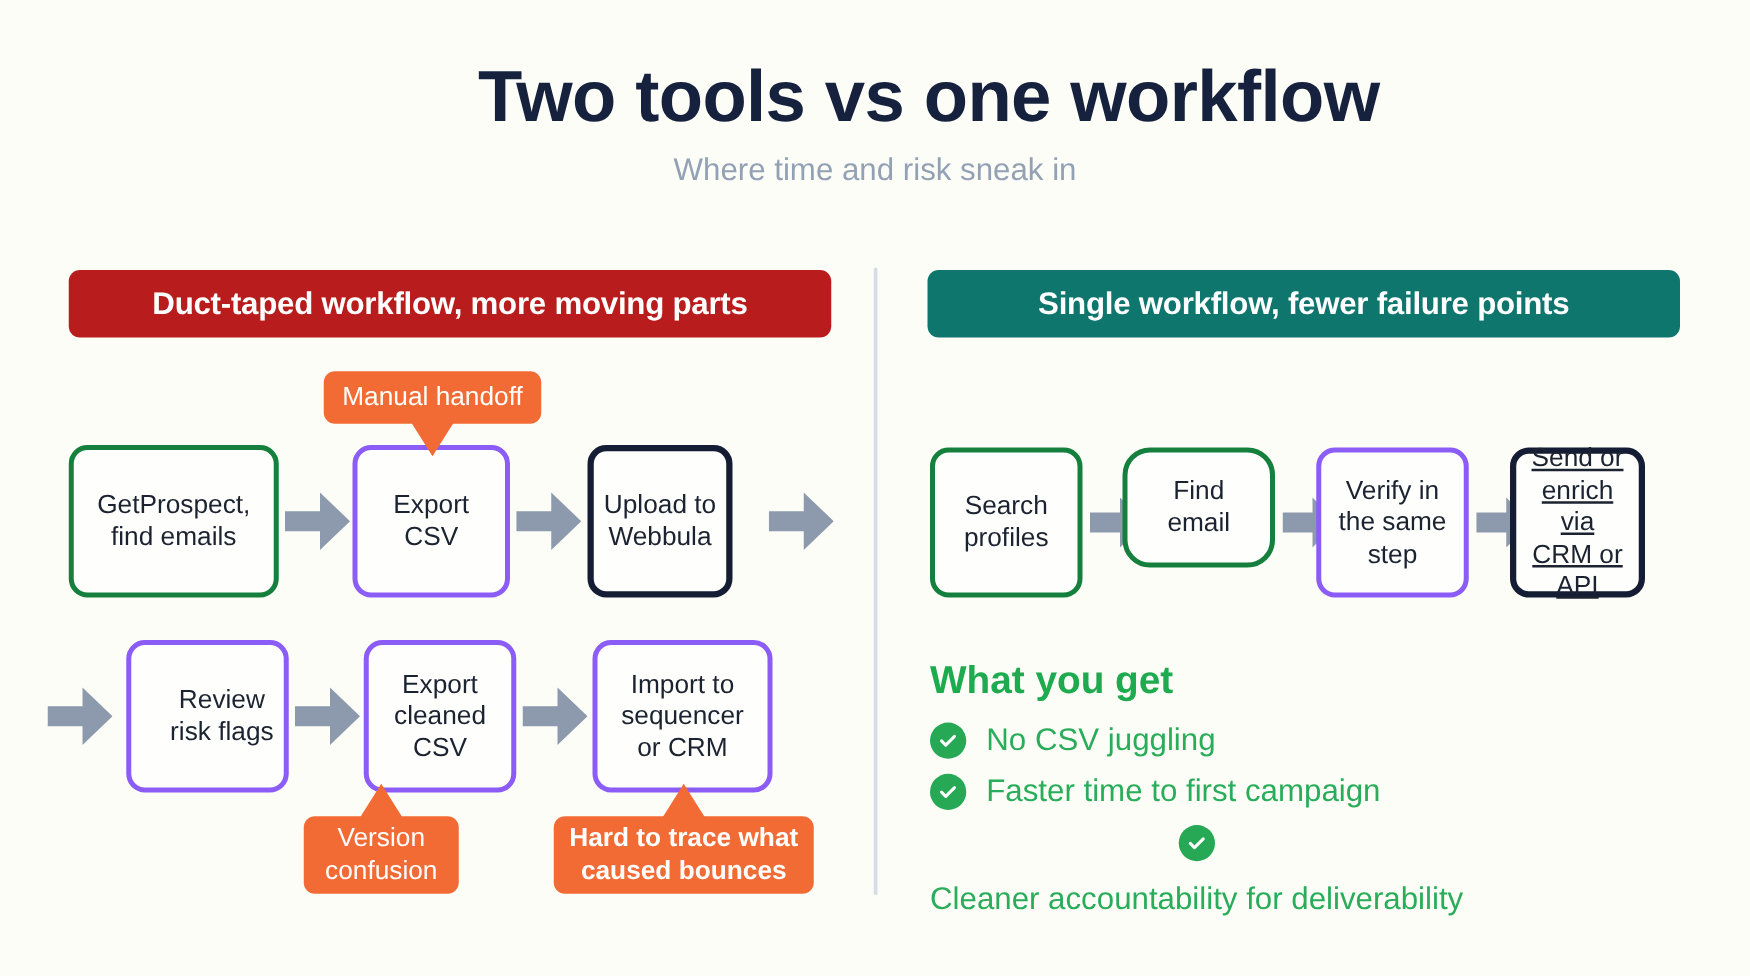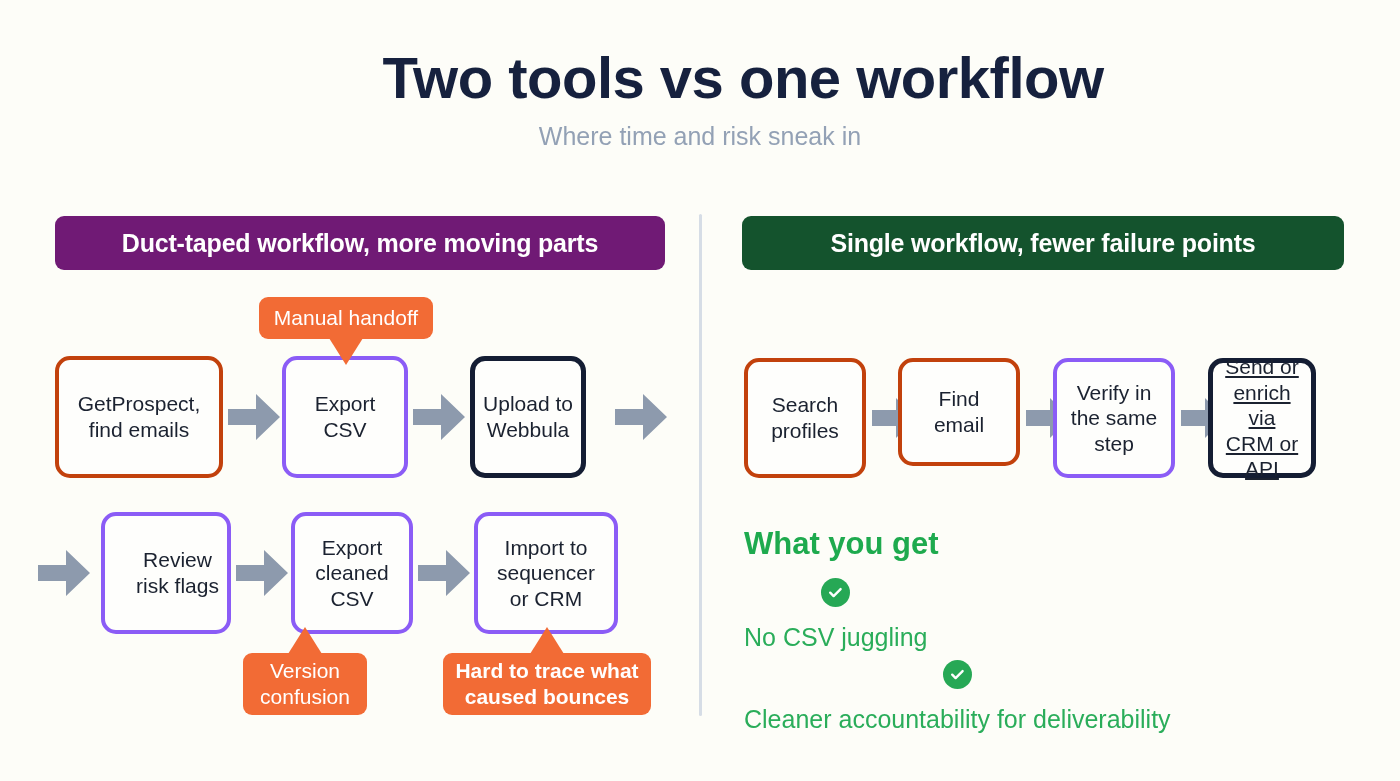--- a/index.html
+++ b/index.html
@@ -35,34 +35,34 @@
   }
 
   
   .banner {
     position: absolute;
     height: 54px; border-radius: 9px;
     display: flex; align-items: center; justify-content: center;
     color: #ffffff; font-size: 25px; font-weight: bold;
     letter-spacing: -0.2px;
   }
-  .banner.left  { left: 55px;  top: 216px; width: 610px; background: #701a75; }
-  .banner.right { left: 742px; top: 216px; width: 602px; background: #14532d; }
+  .banner.left  { left: 55px;  top: 216px; width: 610px; background: #b91c1c; }
+  .banner.right { left: 742px; top: 216px; width: 602px; background: #0f766e; }
 
   
   .fbox {
     position: absolute;
     background: #fefefc;
     border-radius: 15px;
     display: flex; align-items: center; justify-content: center;
     text-align: center;
     font-size: 21px; color: #1b2230; line-height: 1.22;
     padding: 4px 6px;
   }
-  .fbox.blue  { border: 4px solid #c2410c; }
+  .fbox.blue  { border: 4px solid #15803d; }
   .fbox.gray  { border: 4px solid #8b5cf6; }
   .fbox.dark  { border: 5px solid #141d33; }
   .fbox.green { border: 4px solid #8b5cf6; }
 
   
   .arrow {
     position: absolute;
     color: #8d9aad;
   }
   .arrow svg { display: block; }
@@ -190,49 +190,57 @@
   </div>
 
   <div class="fbox blue" style="left:744px; top:358px; width:122px; height:120px;">Search<br>profiles</div>
 
   <div class="arrow" style="left:872px; top:396px;">
     <svg width="44" height="44" viewBox="0 0 44 44">
         <path d="M0 14 H24 V2 L44 22 L24 42 V30 H0 Z" fill="#8d9aad"></path>
       </svg>
   </div>
 
-  <div class="fbox blue" style="left:898px; top:358px; width:122px; height:108px;">Find<br>email</div>
+  <div class="fbox blue" style="left:898px; top:358px; width:122px; height:96px;border-radius:22px;">Find<br>email</div>
 
   <div class="arrow" style="left:1026px; top:396px;">
     <svg width="44" height="44" viewBox="0 0 44 44">
         <path d="M0 14 H24 V2 L44 22 L24 42 V30 H0 Z" fill="#8d9aad"></path>
       </svg>
   </div>
 
   <div class="fbox green" style="left:1053px; top:358px; width:122px; height:120px;">Verify in<br>the same<br>step</div>
 
   <div class="arrow" style="left:1181px; top:396px;">
     <svg width="44" height="44" viewBox="0 0 44 44">
         <path d="M0 14 H24 V2 L44 22 L24 42 V30 H0 Z" fill="#8d9aad"></path>
       </svg>
   </div>
 
   <div class="fbox dark" style="left:1208px; top:358px; width:108px; height:120px;text-decoration:underline;">Send or<br>enrich via<br>CRM or API</div>
 
   <div class="benefits-title">What you get</div>
 
-  <div class="benefit" style="top:578px;flex-direction:column;">
+  <div class="benefit" style="top:578px;">
     <span class="check">
       <svg width="17" height="17" viewBox="0 0 17 17">
           <path d="M3.2 8.7 L6.6 12.1 L13.6 5.1" stroke="#ffffff" stroke-width="2.4" fill="none" stroke-linecap="round" stroke-linejoin="round"></path>
         </svg>
     </span>
     <span>No CSV juggling</span>
   </div>
 
+  <div class="benefit" style="top:619px;">
+    <span class="check">
+      <svg width="17" height="17" viewBox="0 0 17 17">
+          <path d="M3.2 8.7 L6.6 12.1 L13.6 5.1" stroke="#ffffff" stroke-width="2.4" fill="none" stroke-linecap="round" stroke-linejoin="round"></path>
+        </svg>
+    </span>
+    <span>Faster time to first campaign</span>
+  </div>
 
   <div class="benefit" style="top:660px;flex-direction:column;">
     <span class="check">
       <svg width="17" height="17" viewBox="0 0 17 17">
           <path d="M3.2 8.7 L6.6 12.1 L13.6 5.1" stroke="#ffffff" stroke-width="2.4" fill="none" stroke-linecap="round" stroke-linejoin="round"></path>
         </svg>
     </span>
     <span>Cleaner accountability for deliverability</span>
   </div>
 

